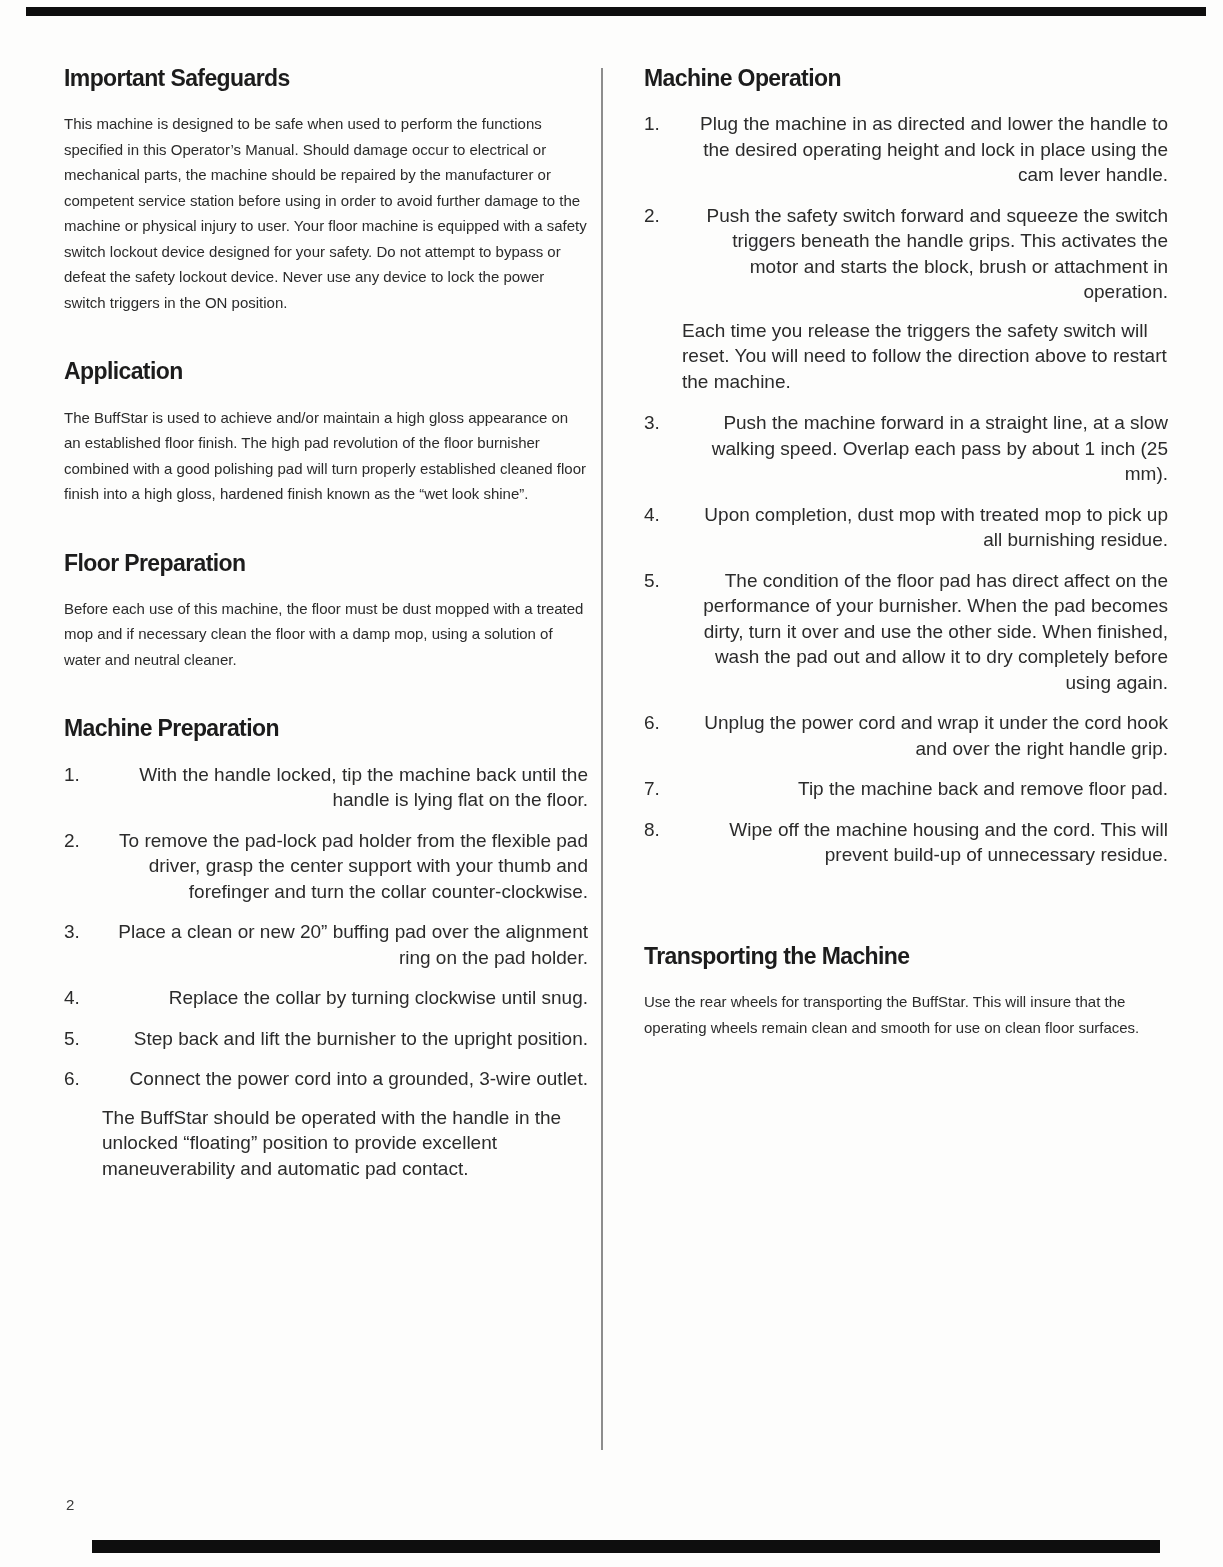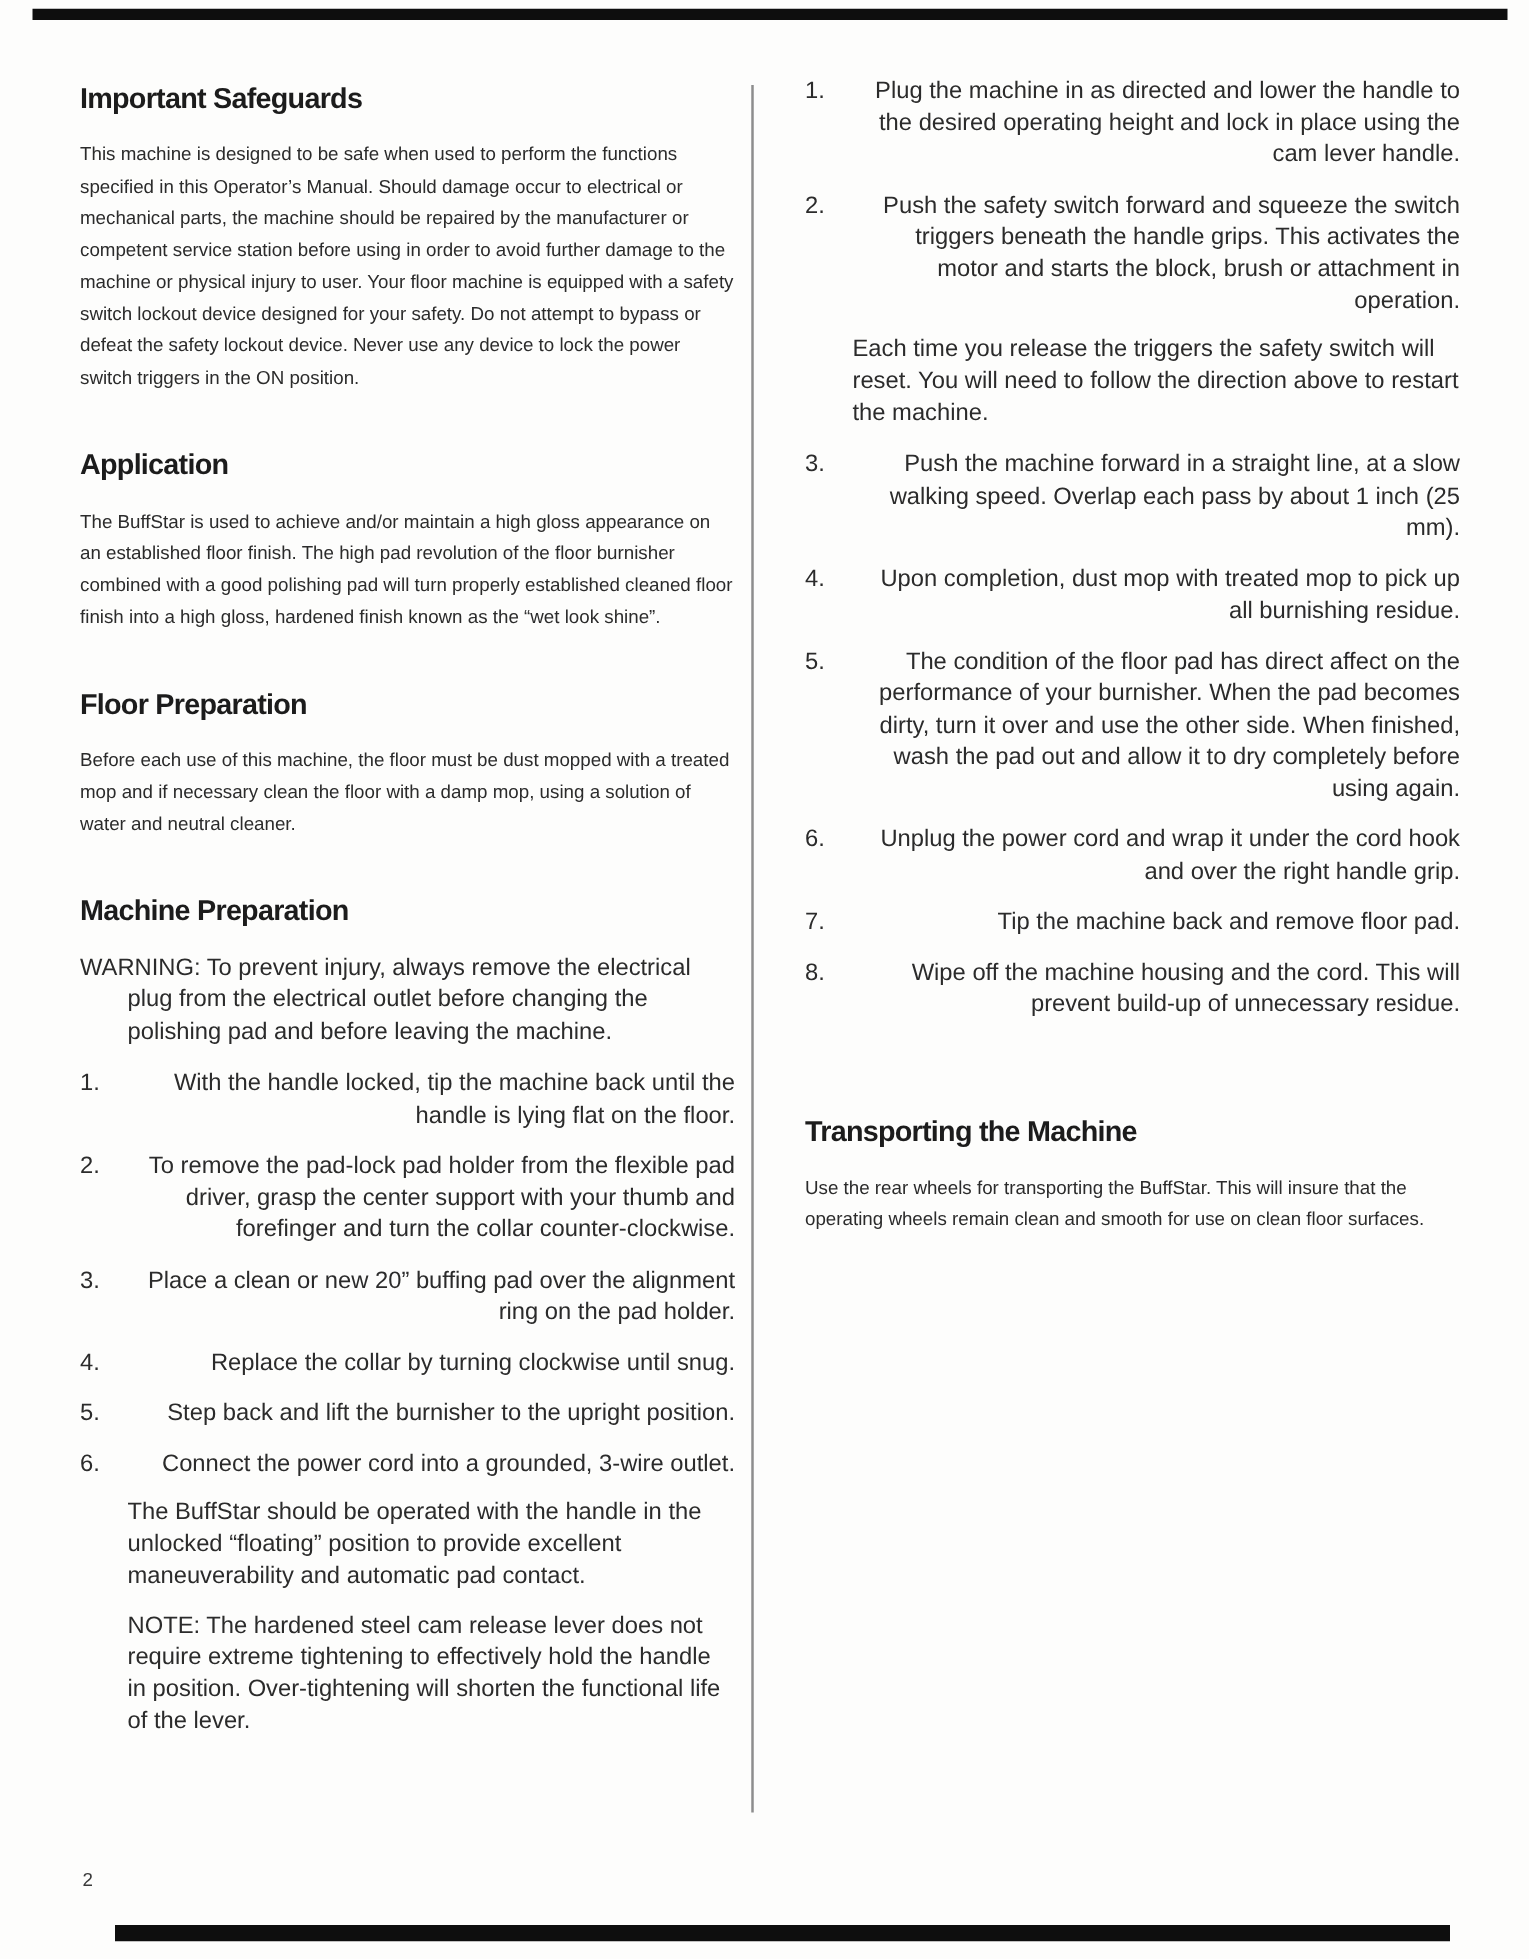--- a/index.html
+++ b/index.html
@@ -120,21 +120,20 @@
     <h1 class="section-title first">Important Safeguards</h1>
     <p class="body">This machine is designed to be safe when used to perform the functions specified in this Operator’s Manual. Should damage occur to electrical or mechanical parts, the machine should be repaired by the manufacturer or competent service station before using in order to avoid further damage to the machine or physical injury to user. Your floor machine is equipped with a safety switch lockout device designed for your safety. Do not attempt to bypass or defeat the safety lockout device. Never use any device to lock the power switch triggers in the ON position.</p>
 
     <h1 class="section-title">Application</h1>
     <p class="body">The BuffStar is used to achieve and/or maintain a high gloss appearance on an established floor finish. The high pad revolution of the floor burnisher combined with a good polishing pad will turn properly established cleaned floor finish into a high gloss, hardened finish known as the “wet look shine”.</p>
 
     <h1 class="section-title">Floor Preparation</h1>
     <p class="body">Before each use of this machine, the floor must be dust mopped with a treated mop and if necessary clean the floor with a damp mop, using a solution of water and neutral cleaner.</p>
 
     <h1 class="section-title">Machine Preparation</h1>
-    <p class="hanging">WARNING: To prevent injury, always remove the electrical plug from the electrical outlet before changing the polishing pad and before leaving the machine.</p>
 
     <div class="li">
       <span class="num">1.</span>
       <span class="txt">With the handle locked, tip the machine back until the handle is lying flat on the floor.</span>
     </div>
     <div class="li">
       <span class="num">2.</span>
       <span class="txt">To remove the pad-lock pad holder from the flexible pad driver, grasp the center support with your thumb and forefinger and turn the collar counter-clockwise.</span>
     </div>
     <div class="li">
@@ -148,26 +147,26 @@
     <div class="li">
       <span class="num">5.</span>
       <span class="txt">Step back and lift the burnisher to the upright position.</span>
     </div>
     <div class="li">
       <span class="num">6.</span>
       <span class="txt">Connect the power cord into a grounded, 3-wire outlet.</span>
     </div>
 
     <p class="sub">The BuffStar should be operated with the handle in the unlocked “floating” position to provide excellent maneuverability and automatic pad contact.</p>
-    <p class="sub">NOTE: The hardened steel cam release lever does not require extreme tightening to effectively hold the handle in position. Over-tightening will shorten the functional life of the lever.</p>
 
   </section>
 
   <section class="col">
 
+    <h1 class="section-title first">Machine Operation</h1>
 
     <div class="li">
       <span class="num">1.</span>
       <span class="txt">Plug the machine in as directed and lower the handle to the desired operating height and lock in place using the cam lever handle.</span>
     </div>
     <div class="li">
       <span class="num">2.</span>
       <span class="txt">Push the safety switch forward and squeeze the switch triggers beneath the handle grips. This activates the motor and starts the block, brush or attachment in operation.</span>
     </div>
 

